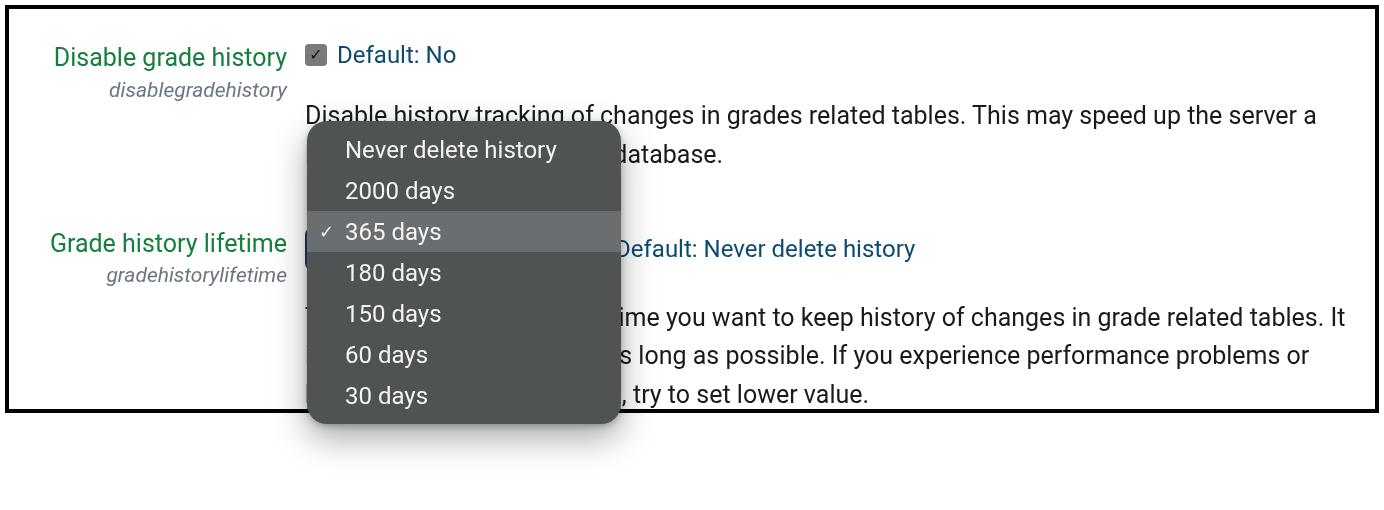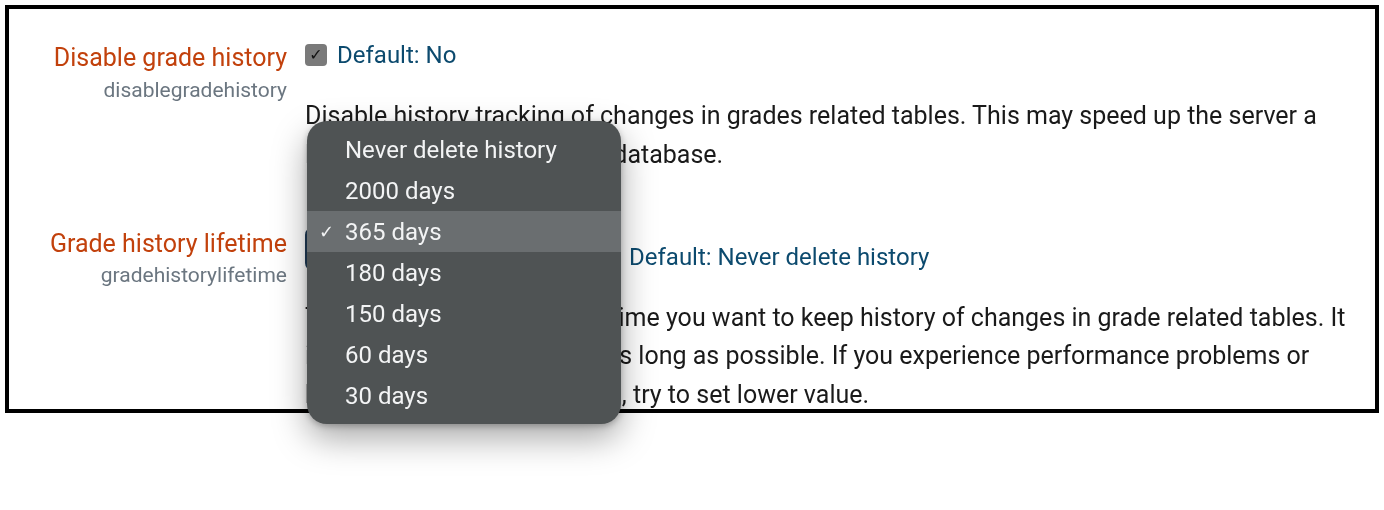--- a/index.html
+++ b/index.html
@@ -29,29 +29,30 @@
     }
     .label-col {
       width: 296px;
       flex-shrink: 0;
       text-align: right;
       padding-right: 18px;
       padding-top: 8px;
     }
     .label-title {
       font-size: 25px;
-      color: #c2410c;
+      color: #15803d;
       line-height: 1.35;
       margin-left: 21px;
     }
     .label-key {
       font-size: 21px;
       color: #6b7680;
       line-height: 1.3;
       margin-top: 2px;
+      font-style: italic;
     }
     .control-col {
       flex: 1;
       padding-top: 8px;
       padding-right: 10px;
     }
     .checkbox-row {
       display: flex;
       align-items: center;
       gap: 10px;
@@ -78,22 +79,22 @@
     .desc {
       font-size: 25px;
       color: #1a1a1a;
       line-height: 1.55;
       margin-top: 28px;
     }
     .row1 { margin-top: 24px; }
     .row2 { margin-top: 44px; }
     .select-line {
       display: flex;
-      align-items: flex-end;
-      gap: 14px;
+      align-items: center;
+      gap: 0;
     }
     .select-stub {
       width: 310px;
       height: 44px;
       border: 4px solid #213f5b;
       border-radius: 8px;
       background: #fff;
     }
     
     .dropdown {

